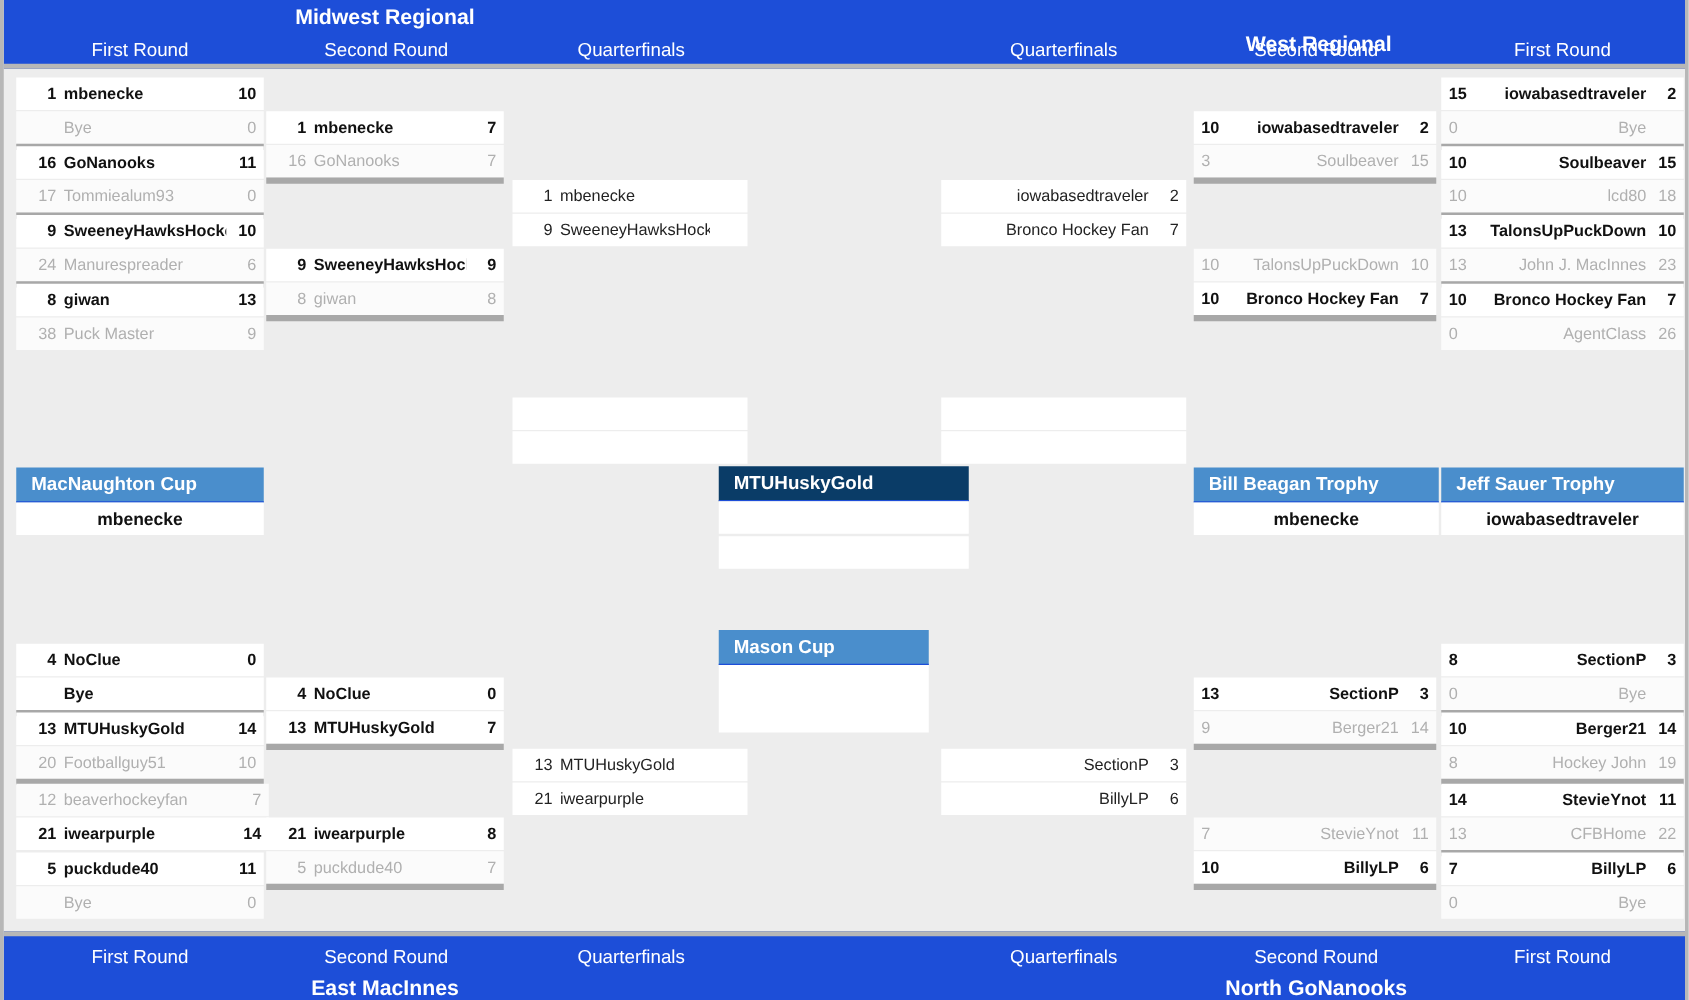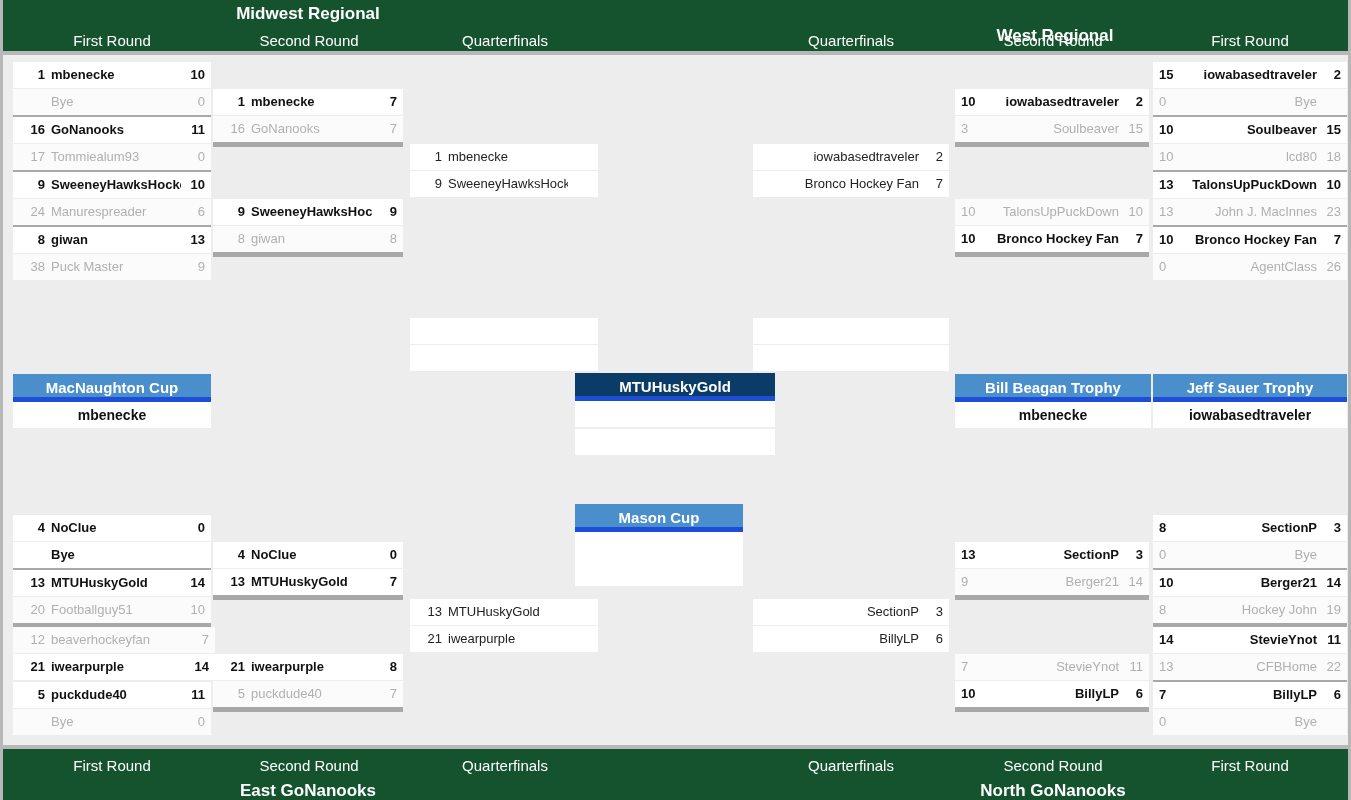--- a/index.html
+++ b/index.html
@@ -16,21 +16,21 @@
     background: #ededed;
     overflow: hidden;
     border-left: 3px solid #b7b7b7;
     border-right: 3px solid #b7b7b7;
   }
 
   
   .band {
     position: absolute;
     left: 0; right: 0;
-    background: #14532d;
+    background: #1d4ed8;
     color: #ffffff;
   }
   .band.top { top: 0; height: 55px; border-bottom: 4px solid #b7b7b7; }
   .band.bottom { bottom: 0; height: 55px; border-top: 4px solid #b7b7b7; }
 
   .region-title {
     position: absolute;
     text-align: center;
     font-size: 17px;
     font-weight: bold;
@@ -111,26 +111,26 @@
     position: absolute;
     height: 5px;
     background: #a8a8a8;
   }
 
   
   .titlebox { position: absolute; }
   .titlebox .cap {
     height: 28px;
     line-height: 28px;
-    text-align: center;
     color: #ffffff;
     font-weight: bold;
     font-size: 15px;
-    border-bottom: 5px solid #1d4ed8;
+    border-bottom: 1px solid #1d4ed8;
     white-space: nowrap;
+    padding-left: 12px;
   }
   .cap.navy { background: #0a3c67; }
   .cap.blue { background: #4a8ecc; }
   .titlebox .winner {
     height: 26px;
     line-height: 26px;
     text-align: center;
     background: #ffffff;
     font-weight: bold;
     font-size: 14px;
@@ -164,21 +164,21 @@
       <div class="round-title" style="left: 1150px; width: 194px; top: 32px;">First Round</div>
     </div>
 
   <div class="band bottom">
       <div class="round-title" style="left: 10px; width: 198px; top: 8px;">First Round</div>
       <div class="round-title" style="left: 208px; width: 196px; top: 8px;">Second Round</div>
       <div class="round-title" style="left: 405px; width: 194px; top: 8px;">Quarterfinals</div>
       <div class="round-title" style="left: 750px; width: 196px; top: 8px;">Quarterfinals</div>
       <div class="round-title" style="left: 950px; width: 200px; top: 8px;">Second Round</div>
       <div class="round-title" style="left: 1150px; width: 194px; top: 8px;">First Round</div>
-      <div class="region-title" style="left: 205px; width: 200px; top: 32px;">East GoNanooks</div>
+      <div class="region-title" style="left: 205px; width: 200px; top: 32px;">East MacInnes</div>
       <div class="region-title" style="left: 950px; width: 200px; top: 32px;">North GoNanooks</div>
     </div>
 
   <div id="layer">
       <div class="match left" style="left: 10px; top: 62px; width: 198px;">
         <div class="row winner">
           <span class="seed">1</span>
           <span class="team">mbenecke</span>
           <span class="score">10</span>
         </div>

